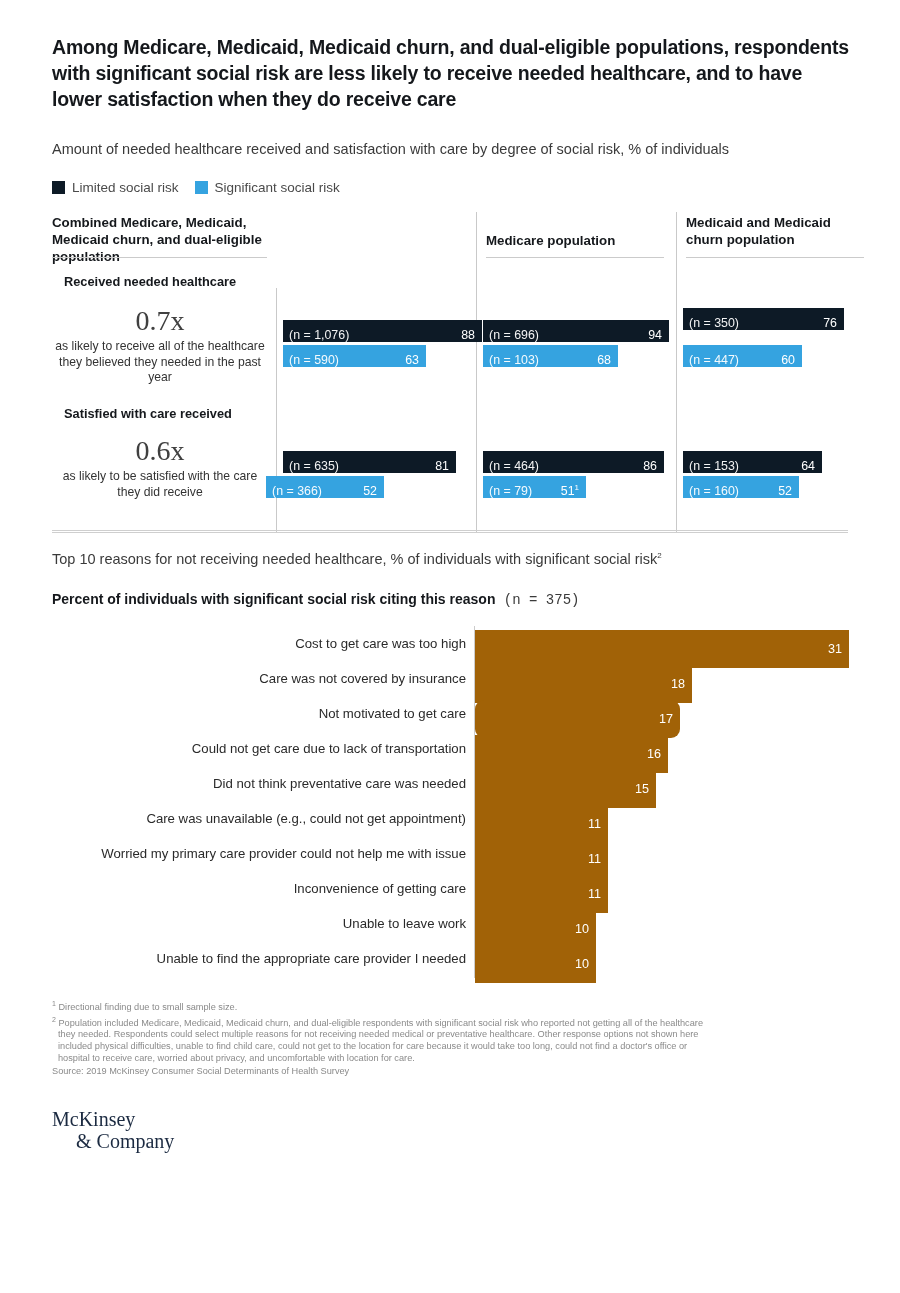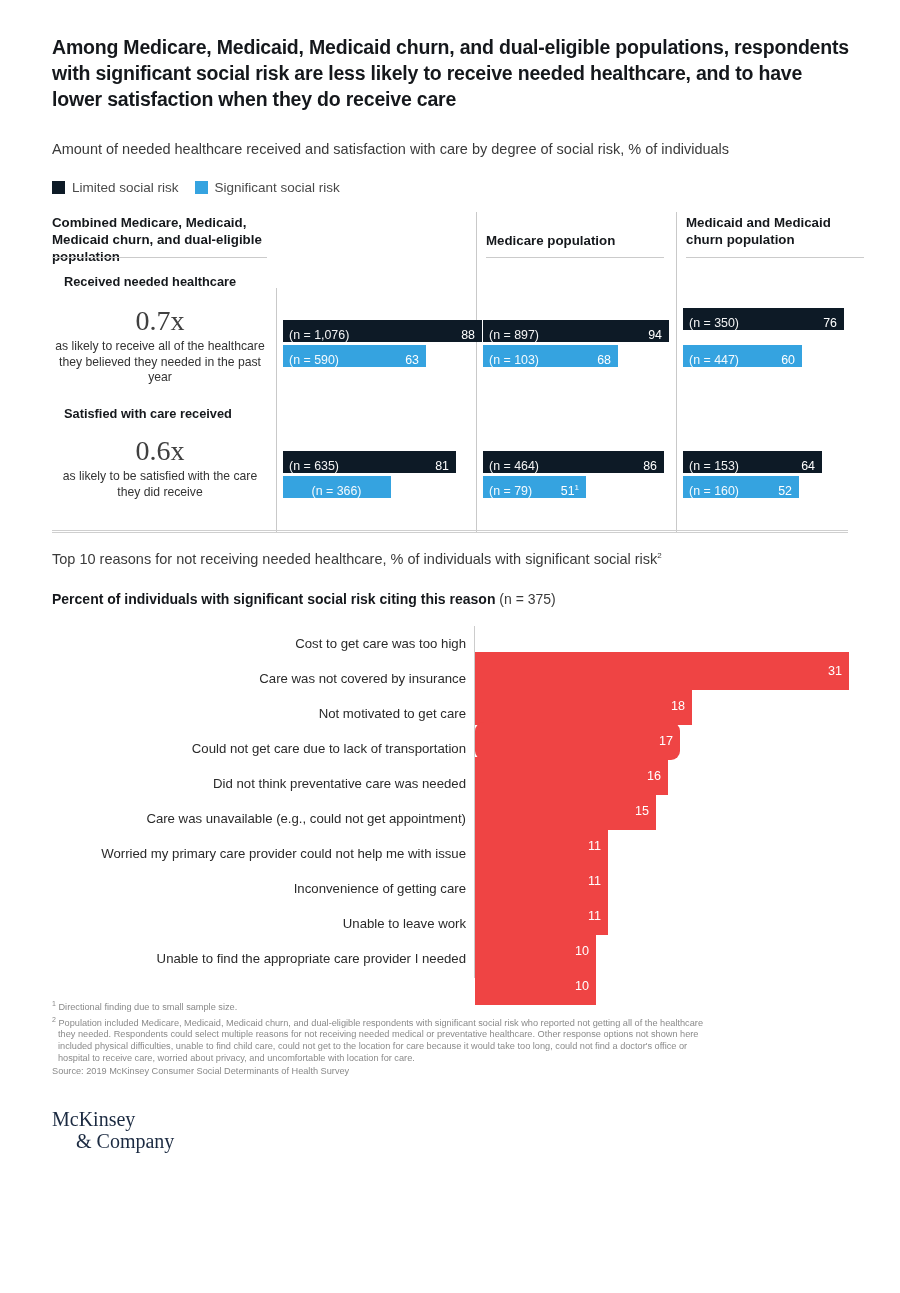--- a/index.html
+++ b/index.html
@@ -163,21 +163,21 @@
     position: absolute;
     left: 52px; top: 551px;
     font-size: 14.5px; color: #3a3a3a;
   }
   .reasons-title {
     position: absolute;
     left: 52px; top: 591px;
     font-size: 14px; color: #15181c;
   }
   .reasons-title b { font-weight: 700; }
-  .reasons-title span.n { font-weight: 400; color: #3a3a3a; }
+  .reasons-title span.n { font-weight: 400; color: #3a3a3a; font-family: Liberation Mono, monospace; }
 
   .rchart {
     position: absolute;
     left: 52px; top: 626px;
     width: 800px; height: 352px;
   }
   .raxis {
     position: absolute;
     left: 422px; top: 0; width: 1px; height: 352px;
     background: #cccccc;
@@ -188,24 +188,24 @@
   }
   .rlabel {
     position: absolute;
     left: 0; top: 0; width: 414px; height: 26px;
     display: flex; align-items: center; justify-content: flex-end;
     font-size: 13.2px; color: #2a2a2a; white-space: nowrap;
   }
   .rbar {
     position: absolute;
     left: 423px; top: 0; height: 38px;
-    background: #ef4444;
+    background: #a16207;
     display: flex; align-items: center; justify-content: flex-end;
     padding-right: 7px;
-    color: #ffffff; font-size: 12.6px; margin-top: 22px;
+    color: #ffffff; font-size: 12.6px;
   }
 
   
   .notes {
     position: absolute;
     left: 52px; top: 998px; width: 805px;
     font-size: 9.2px; line-height: 11.6px; color: #8a8a8a;
   }
   .note-line { display: block; }
   .note-line .mk { vertical-align: super; font-size: 7px; }
@@ -273,42 +273,42 @@
     <div class="bar dark" style="left:231px; top:108px; width:199px;">
       <span class="n">(n = 1,076)</span>
       <span class="v">88</span>
     </div>
     <div class="bar light" style="left:231px; top:133px; width:143px;">
       <span class="n">(n = 590)</span>
       <span class="v">63</span>
     </div>
 
     <div class="bar dark" style="left:431px; top:108px; width:186px;">
-      <span class="n">(n = 897)</span>
+      <span class="n">(n = 696)</span>
       <span class="v">94</span>
     </div>
     <div class="bar light" style="left:431px; top:133px; width:135px;">
       <span class="n">(n = 103)</span>
       <span class="v">68</span>
     </div>
 
     <div class="bar dark" style="left:631px; top:96px; width:161px;">
       <span class="n">(n = 350)</span>
       <span class="v">76</span>
     </div>
     <div class="bar light" style="left:631px; top:133px; width:119px;">
       <span class="n">(n = 447)</span>
       <span class="v">60</span>
     </div>
 
     <div class="bar dark" style="left:231px; top:239px; width:173px;gap:32px;">
       <span class="n">(n = 635)</span>
       <span class="v">81</span>
     </div>
-    <div class="bar light" style="left:231px; top:264px; width:108px;flex-direction:column;">
+    <div class="bar light" style="left:214px; top:264px; width:118px;">
       <span class="n">(n = 366)</span>
       <span class="v">52</span>
     </div>
 
     <div class="bar dark" style="left:431px; top:239px; width:181px;">
       <span class="n">(n = 464)</span>
       <span class="v">86</span>
     </div>
     <div class="bar light" style="left:431px; top:264px; width:103px;">
       <span class="n">(n = 79)</span>

